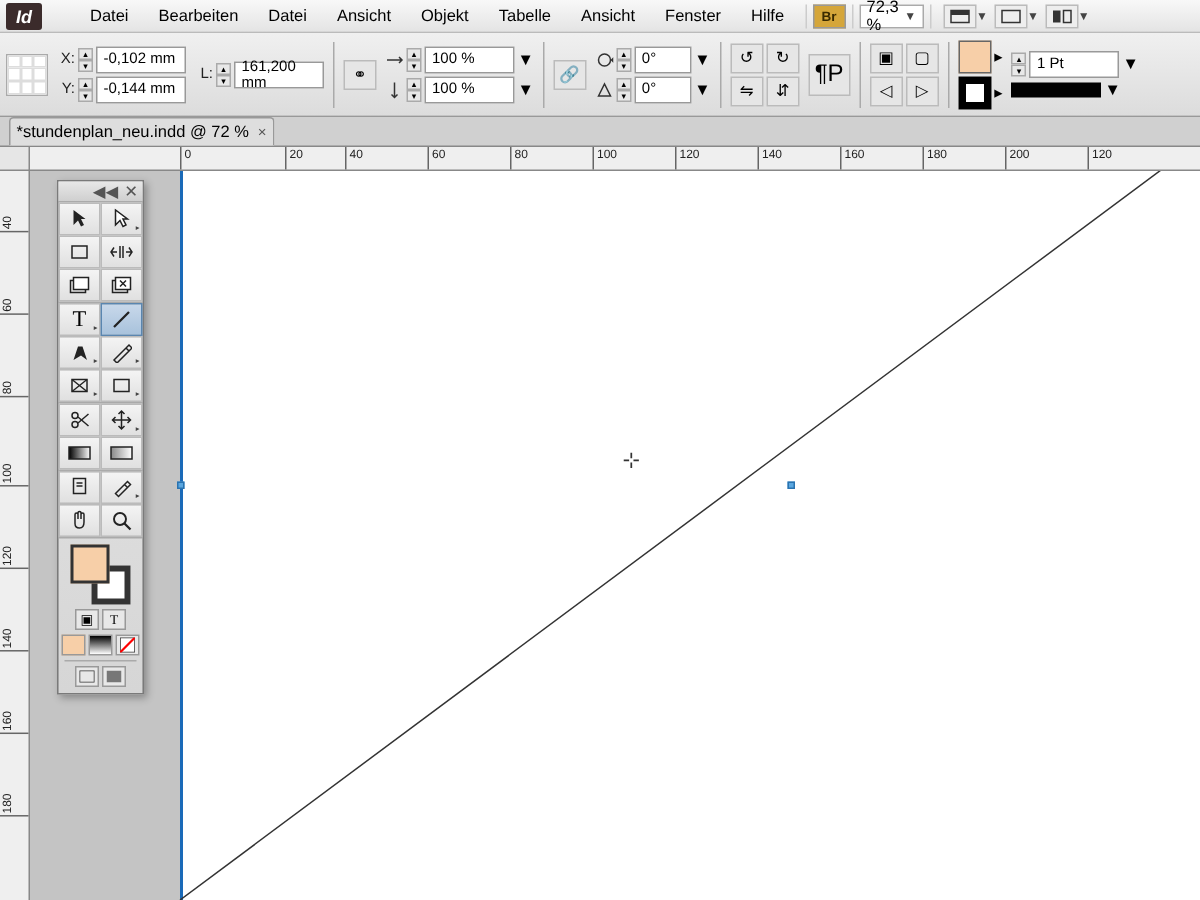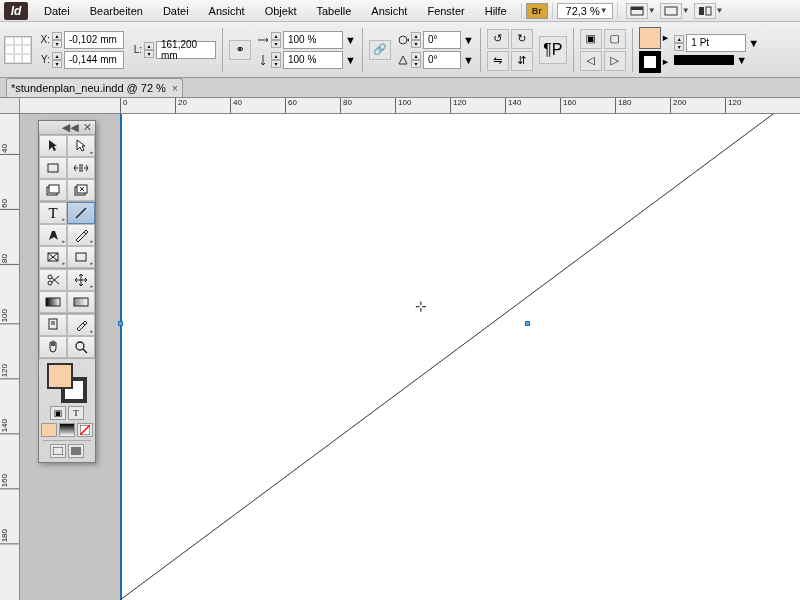--- a/index.html
+++ b/index.html
@@ -1,23 +1,23 @@
 <!DOCTYPE html>
 <html><head>
 <meta charset="utf-8">
 <style>
 * { margin: 0; padding: 0; box-sizing: border-box; font-family: Tahoma, Arial, sans-serif; font-size: 11px; }
 body { background: #fff; overflow: hidden; width: 800px; height: 600px; position: relative; }
 
 .menubar { height: 22px; background: linear-gradient(#f8f8f8,#e4e4e4); border-bottom: 1px solid #bbb; display: flex; align-items: center; padding: 0 4px; gap: 0; }
-.menubar .logo { background:#3b2b2b; color:#fff; width:24px; height:18px; display:flex; align-items:center; justify-content:center; font-weight:bold; font-size:12px; border-radius:2px; margin-right:6px; font-style:italic; }
+.menubar .logo { background:#3b2b2b; color:#fff; width:24px; height:18px; display:flex; align-items:center; justify-content:center; font-weight:bold; font-size:12px; border-radius:2px; margin-right:22px; font-style:italic; }
 .menubar .mi { padding: 0 10px; cursor:default; }
 .menubar .sep { width:1px; height:16px; background:#ccc; margin:0 4px; }
 .menubar .zoomgrp { display:flex; align-items:center; gap:2px; }
-.menubar .zoom { width:56px; height:16px; border:1px solid #aaa; font-size:10px; padding:0 4px; display:flex; align-items:center; justify-content:flex-end; background:#fff; }
+.menubar .zoom { width:43px; height:16px; border:1px solid #aaa; font-size:10px; padding:0 4px; display:flex; align-items:center; justify-content:space-between; background:#fff; }
 .menubar .tri { font-size:8px; color:#444; }
 .menubar .br { background:#d5a63a; color:#3a2a00; font-weight:bold; width:22px; height:16px; display:flex; align-items:center; justify-content:center; border:1px solid #999; font-size:9px; }
 .menubar .ibtn { width:22px; height:16px; border:1px solid #bbb; background:#eee; margin-left:4px; display:flex; align-items:center; justify-content:center; }
 
 .controlbar { height:56px; background: linear-gradient(#f0f0f0,#dcdcdc); border-bottom:1px solid #999; display:flex; align-items:center; padding:0 4px; gap:6px; }
 .cbgrp { display:flex; flex-direction:column; gap:2px; }
 .cbrow { display:flex; align-items:center; gap:2px; }
 .fld { height:18px; border:1px solid #999; background:#fff; font-size:10px; padding:0 4px; display:flex; align-items:center; }
 .fldw1 { width:60px; } .fldw2 { width:60px; } .fldw3 { width:38px; }
 .lbl { font-size:10px; color:#222; width:12px; text-align:right; }
@@ -255,21 +255,21 @@
 <div class="tabbar">
   <div class="tab">
     <span>*stundenplan_neu.indd @ 72 %</span>
     <span class="x">×</span>
   </div>
 </div>
 
 <div class="rcorner"></div>
 <div class="hruler">
   <div class="tick" style="left:100px">0</div>
-  <div class="tick" style="left:155px">20</div>
+  <div class="tick" style="left:170px">20</div>
   <div class="tick" style="left:210px">40</div>
   <div class="tick" style="left:265px">60</div>
   <div class="tick" style="left:320px">80</div>
   <div class="tick" style="left:375px">100</div>
   <div class="tick" style="left:430px">120</div>
   <div class="tick" style="left:485px">140</div>
   <div class="tick" style="left:540px">160</div>
   <div class="tick" style="left:595px">180</div>
   <div class="tick" style="left:650px">200</div>
   <div class="tick" style="left:705px">120</div>

